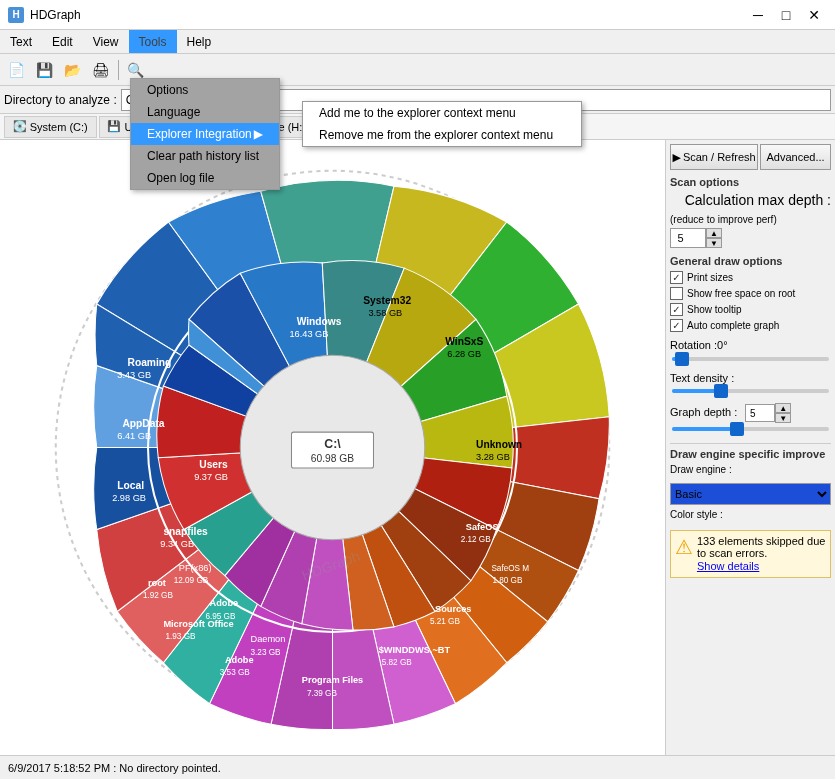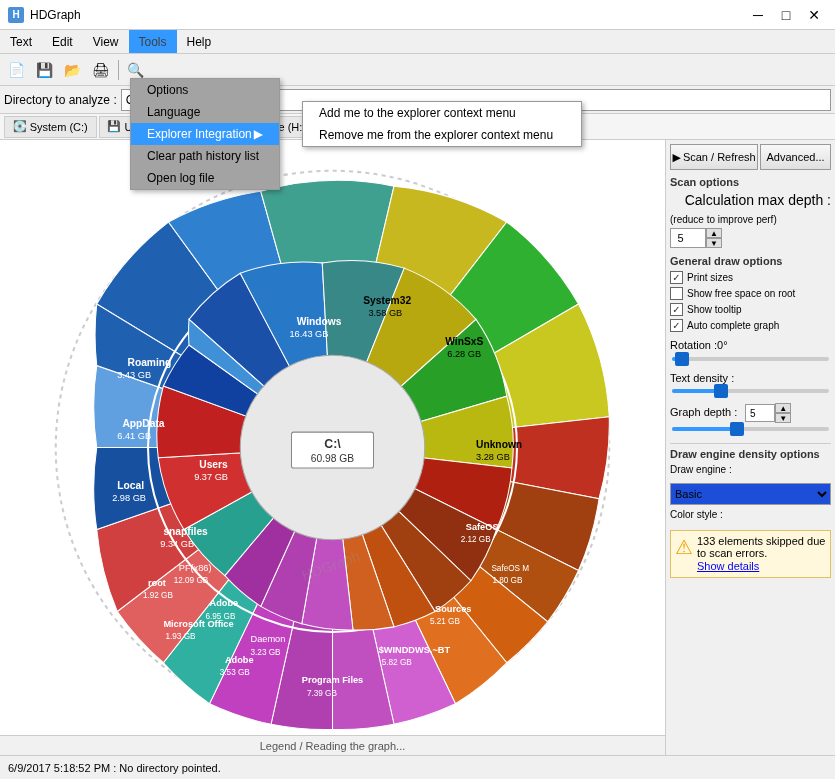--- a/index.html
+++ b/index.html
@@ -269,23 +269,20 @@
       <text x="200" y="455" font-size="9" fill="white" font-weight="bold">Adobe</text>
       <text x="196" y="467" font-size="8" fill="white">6.95 GB</text>
       <text x="170" y="420" font-size="9" fill="white">PF(x86)</text>
       <text x="165" y="432" font-size="8" fill="white">12.09 GB</text>
       <text x="240" y="490" font-size="9" fill="white">Daemon</text>
       <text x="240" y="502" font-size="8" fill="white">3.23 GB</text>
 
       <text x="320" y="420" text-anchor="middle" font-size="14" fill="rgba(150,150,150,0.3)" transform="rotate(-20,320,420)">HDGraph</text>
     </svg>
 
-    <div class="legend-bar">
-      <span>Legend / Reading the graph...</span>
-    </div>
   </div>
 
   <div class="right-panel">
     <div class="scan-btn-row">
       <button class="scan-btn">
         <span>▶</span>
         <span>Scan / Refresh</span>
       </button>
       <button class="scan-btn" style="flex: 0.8;">
         <span>Advanced...</span>
@@ -355,21 +352,21 @@
           </div>
         </div>
       </div>
       <div class="slider-track">
         <div class="slider-fill" style="width:40%;"></div>
         <div class="slider-thumb" style="left:37%;"></div>
       </div>
     </div>
 
     <div class="draw-section">
-      <div class="section-title">Draw engine density options</div>
+      <div class="section-title">Draw engine specific improve</div>
       <div class="option-label" style="margin-bottom:8px;">Draw engine :</div>
       <div class="dropdown-wrapper" style="margin-bottom:4px;">
         <select>
           <option>Basic</option>
           <option>GDI+</option>
           <option>Direct2D</option>
         </select>
       </div>
       <div class="option-label" style="margin-bottom:2px;">Color style :</div>
     </div>

